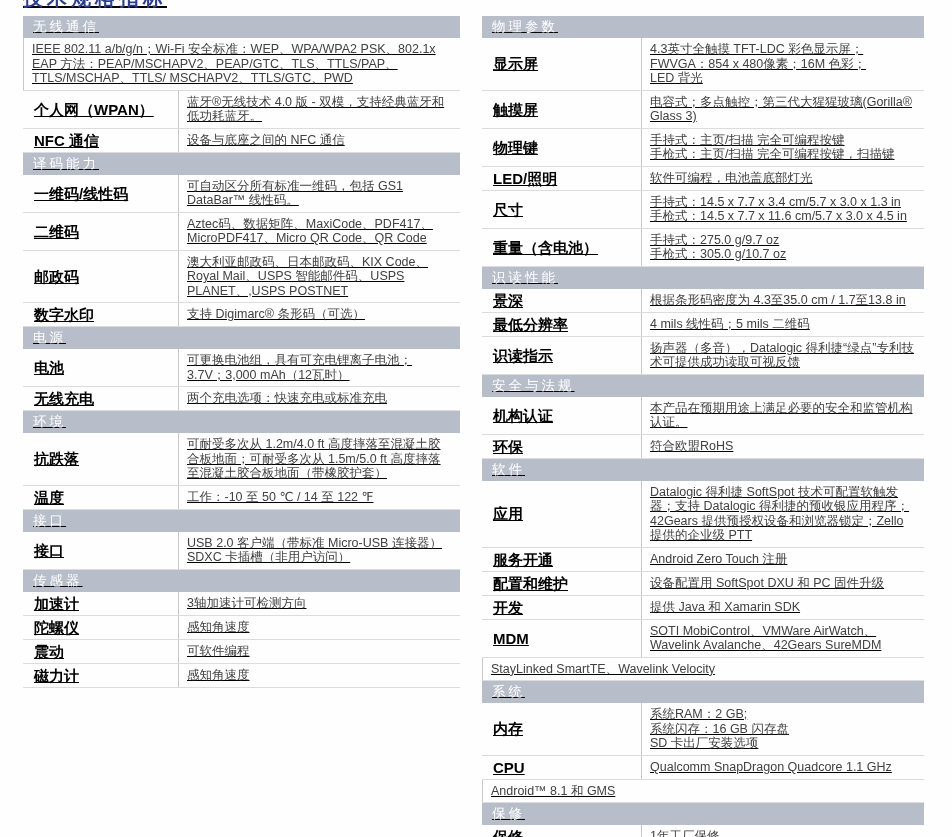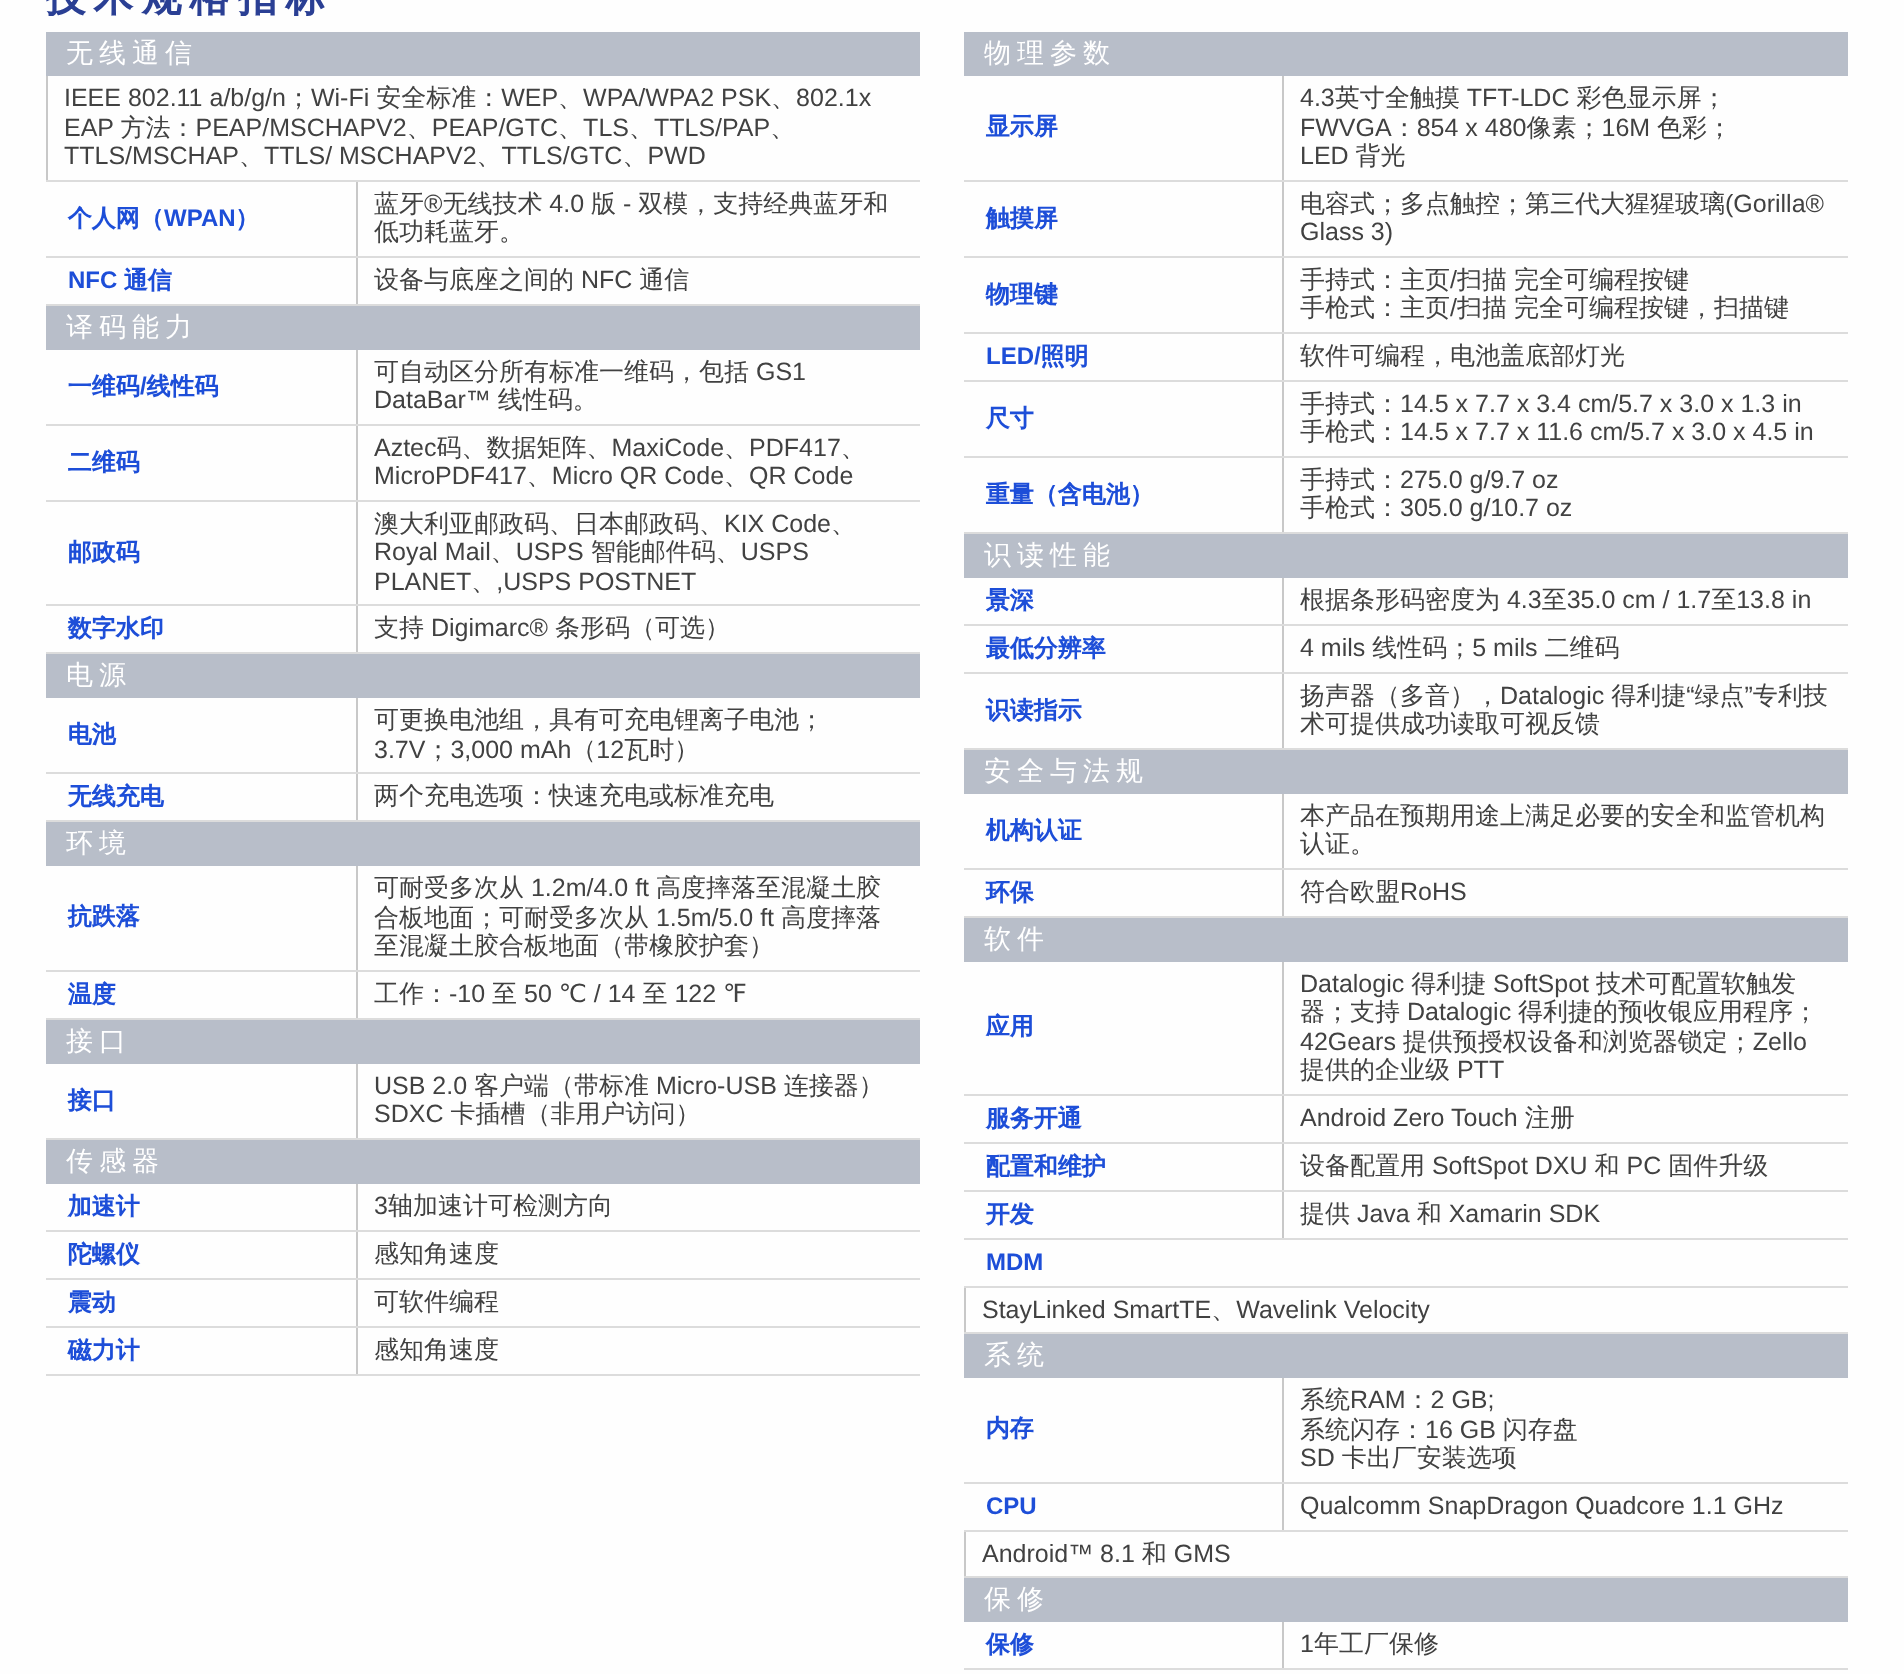--- a/index.html
+++ b/index.html
@@ -2,21 +2,21 @@
 <html><head>
 <meta charset="utf-8">
 <style>
   html,body{margin:0;padding:0;}
   body{
     width:952px;height:837px;
     background:#fefefe;
     font-family:"Liberation Sans","DejaVu Sans",sans-serif;
     overflow:hidden;
   }
-  .page{position:relative;width:832px;height:837px;}
+  .page{position:relative;width:832px;height:837px;text-decoration:underline;}
   .doc-title{
     margin-left:23px;height:8px;overflow:hidden;width:300px;
   }
   .doc-title span{
     display:block;font-size:20px;font-weight:bold;color:#2a3f94;
     letter-spacing:4px;margin-top:-15px;white-space:nowrap;
   }
   .cols{
     display:flex;margin-left:23px;margin-top:8px;align-items:flex-start;
   }
@@ -28,21 +28,21 @@
     font-size:13.5px;letter-spacing:3px;
     height:16px;line-height:16px;
     padding:3px 0 3px 10px;
     font-weight:400;
   }
   .row{display:flex;border-bottom:1px solid #dcdcdc;background:transparent;}
   .label{
     flex:none;box-sizing:border-box;
     display:flex;align-items:center;
     padding:4px 4px 4px 11px;
-    color:#1d4ed8;font-weight:bold;font-size:12px;line-height:15px;
+    color:#000000;font-weight:bold;font-size:15px;line-height:15px;
   }
   .col-left .label{width:155px;}
   .col-right .label{width:159px;}
   .value{
     flex:1;border-left:1px solid #c8c8c8;
     display:flex;align-items:center;
     padding:4px 8px;
     color:#414141;font-size:12.5px;line-height:14.5px;
   }
   .value span{white-space:pre-line;}
@@ -255,20 +255,23 @@
           </div>
         </div>
         <div class="row">
           <div class="label">开发</div>
           <div class="value">
             <span>提供 Java 和 Xamarin SDK</span>
           </div>
         </div>
         <div class="row">
           <div class="label">MDM</div>
+          <div class="value">
+            <span>SOTI MobiControl、VMWare AirWatch、Wavelink Avalanche、42Gears SureMDM</span>
+          </div>
         </div>
         <div class="row">
           <div class="value">
             <span>StayLinked SmartTE、Wavelink Velocity</span>
           </div>
         </div>
         <div class="sec-header">系统</div>
         <div class="row">
           <div class="label">内存</div>
           <div class="value">

